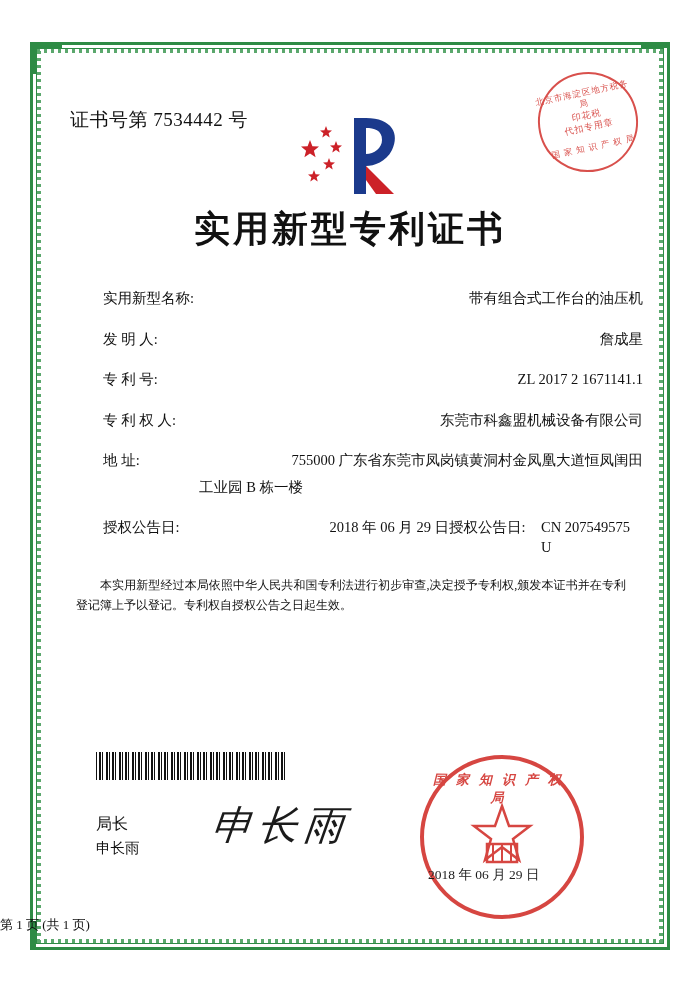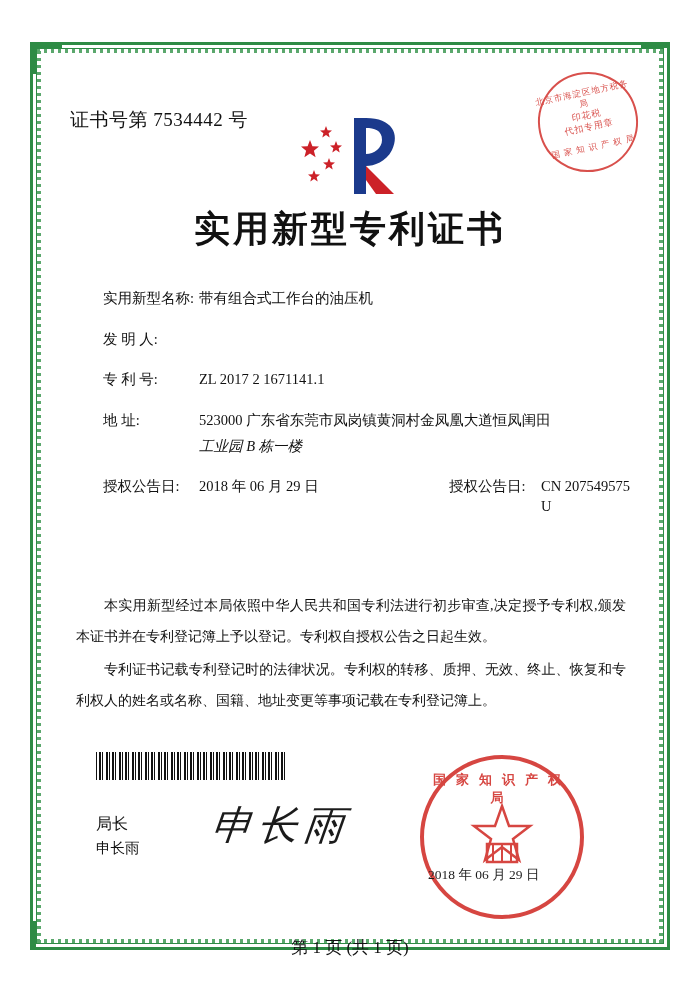--- a/index.html
+++ b/index.html
@@ -134,47 +134,46 @@
     margin-bottom: 20.5px;
     line-height: 20px;
   }
   .field-label {
     width: 96px;
     flex: 0 0 96px;
     white-space: nowrap;
   }
   .field-value {
     flex: 1 1 auto;
+    text-align: right;
   }
   .field-row.two-col .field-value { flex: 0 0 250px; }
   .field-row.two-col .field-label2 {
     width: 92px;
     flex: 0 0 92px;
     white-space: nowrap;
   }
   .field-row.two-col .field-value2 { flex: 1 1 auto; }
   .addr-second {
     margin-left: 96px;
     margin-top: -14px;
     margin-bottom: 20px;
     font-size: 14.5px;
     line-height: 20px;
-    font-style: italic;
   }
 
   
   .body-text {
     position: absolute;
     left: 76px;
     top: 575px;
     width: 550px;
-    font-size: 14px;
-    line-height: 31px;
+    font-size: 12px;
+    line-height: 20px;
     text-align: justify;
-    margin-top: 15px;
   }
   .body-text p {
     margin: 0 0 2px 0;
     text-indent: 2em;
   }
 
   
   .barcode {
     position: absolute;
     left: 96px;
@@ -230,20 +229,21 @@
   }
   .seal-main .sm-text {
     position: absolute;
     left: 0;
     top: 12px;
     width: 100%;
     text-align: center;
     font-size: 13px;
     letter-spacing: 10px;
     font-weight: bold;
+    font-style: italic;
   }
   .seal-main .sm-text-bottom {
     position: absolute;
     left: 0;
     bottom: 12px;
     width: 100%;
     text-align: center;
     font-size: 13px;
     letter-spacing: 10px;
     font-weight: bold;
@@ -261,24 +261,24 @@
     left: 428px;
     top: 866px;
     font-size: 13.5px;
     color: #1d1d1d;
   }
 
   
   .footer {
     position: absolute;
     left: 0;
-    top: 936px;
+    top: 916px;
     width: 700px;
-    text-align: center;
-    font-size: 17px;
+    text-align: left;
+    font-size: 13px;
   }
 </style>
 </head>
 <body>
 
 <div id="page">
 
   <div class="border-outer"></div>
   <div class="border-pattern"></div>
   <div class="border-inner"></div>
@@ -313,41 +313,45 @@
 
   <div class="doc-title">实用新型专利证书</div>
 
   <div class="fields">
     <div class="field-row">
       <div class="field-label">实用新型名称:</div>
       <div class="field-value">带有组合式工作台的油压机</div>
     </div>
     <div class="field-row">
       <div class="field-label">发 明 人:</div>
+      <div class="field-value">詹成星</div>
     </div>
     <div class="field-row">
       <div class="field-label">专 利 号:</div>
       <div class="field-value">ZL 2017 2 1671141.1</div>
     </div>
     <div class="field-row">
+      <div class="field-label">专 利 权 人:</div>
+      <div class="field-value">东莞市科鑫盟机械设备有限公司</div>
+    </div>
+    <div class="field-row">
       <div class="field-label">地     址:</div>
-      <div class="field-value">523000  广东省东莞市凤岗镇黄洞村金凤凰大道恒凤闺田</div>
+      <div class="field-value">755000  广东省东莞市凤岗镇黄洞村金凤凰大道恒凤闺田</div>
     </div>
     <div class="addr-second">工业园 B 栋一楼</div>
     <div class="field-row two-col">
       <div class="field-label">授权公告日:</div>
       <div class="field-value">2018 年 06 月 29 日</div>
       <div class="field-label2">授权公告日:</div>
       <div class="field-value2">CN 207549575 U</div>
     </div>
   </div>
 
   <div class="body-text">
     <p>本实用新型经过本局依照中华人民共和国专利法进行初步审查,决定授予专利权,颁发本证书并在专利登记簿上予以登记。专利权自授权公告之日起生效。</p>
-    <p>专利证书记载专利登记时的法律状况。专利权的转移、质押、无效、终止、恢复和专利权人的姓名或名称、国籍、地址变更等事项记载在专利登记簿上。</p>
   </div>
 
   <div class="barcode"></div>
 
   <div class="sig-label">局长</div>
   <div class="sig-name">申长雨</div>
   <div class="sig-script">申长雨</div>
 
   <div class="seal-main">
     <div class="sm-text">国家知识产权局</div>

